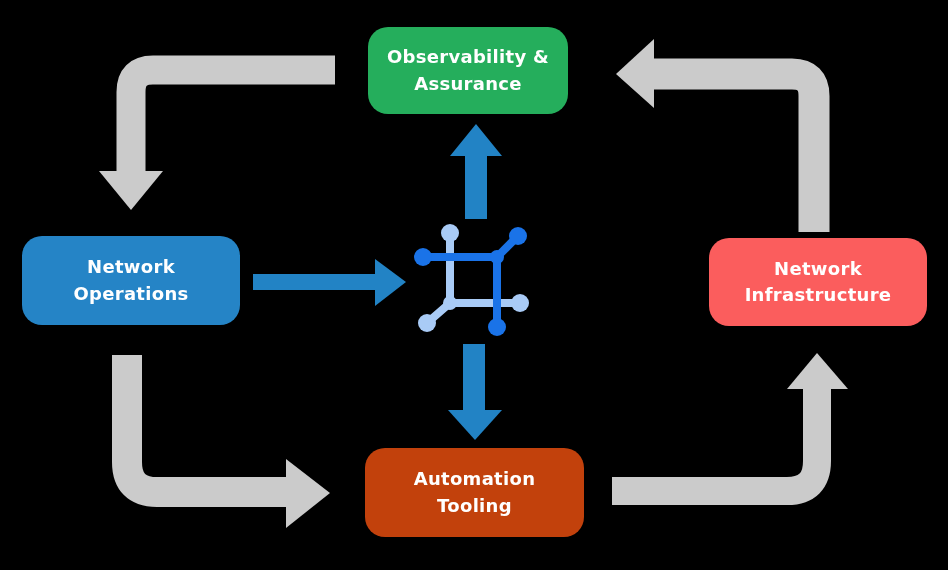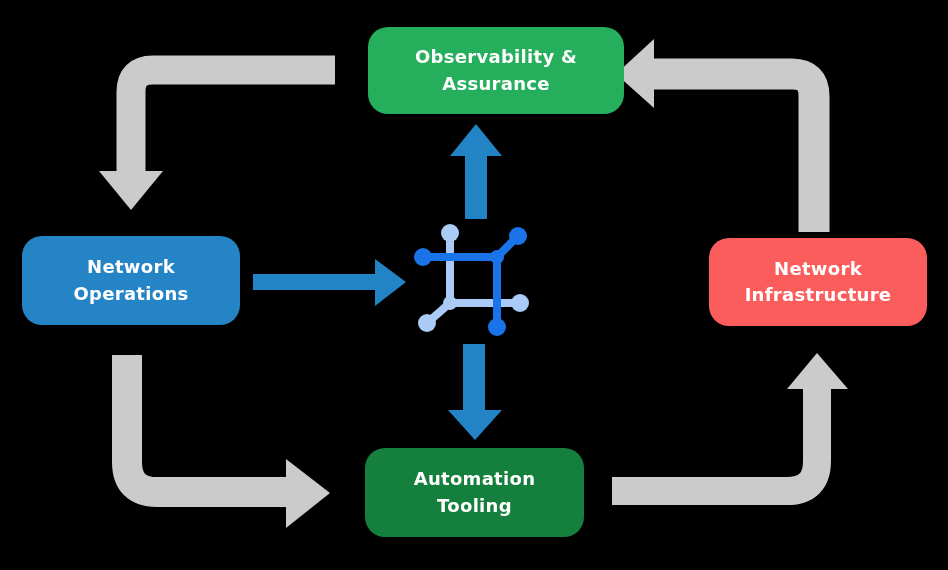--- a/index.html
+++ b/index.html
@@ -29,21 +29,21 @@
     text-align: center;
   }
   .node-label {
     color: #ffffff;
     font-size: 18px;
     font-weight: 600;
     letter-spacing: 0.3px;
     line-height: 1.45;
     white-space: pre-line;
   }
-  .box-observability { left: 368px; top: 27px;  width: 256px; height: 87px; }
+  .box-observability { left: 368px; top: 27px;  width: 200px; height: 87px; }
   .box-operations    { left: 22px;  top: 236px; width: 218px; height: 89px; }
   .box-infrastructure{ left: 709px; top: 238px; width: 218px; height: 88px; }
   .box-automation    { left: 365px; top: 448px; width: 219px; height: 89px; }
   .center-icon {
     position: absolute;
     left: 408px;
     top: 215px;
     width: 130px;
     height: 130px;
   }
@@ -99,21 +99,21 @@
   <div class="node-box box-operations" style="background-color: rgb(37, 132, 198);">
     <span class="node-label">Network
 Operations</span>
   </div>
 
   <div class="node-box box-infrastructure" style="background-color: rgb(251, 93, 93);">
     <span class="node-label">Network
 Infrastructure</span>
   </div>
 
-  <div class="node-box box-automation" style="background-color: #15803d;">
+  <div class="node-box box-automation" style="background-color: #c2410c;">
     <span class="node-label">Automation
 Tooling</span>
   </div>
 
   <svg class="center-icon" viewBox="0 0 130 130">
 
     <g fill="none" stroke-width="8" stroke-linecap="round" stroke="#A9CBF6">
       <path d="M42,18 V88"></path>
       <path d="M42,88 H112"></path>
       <path d="M42,88 L19,108"></path>

